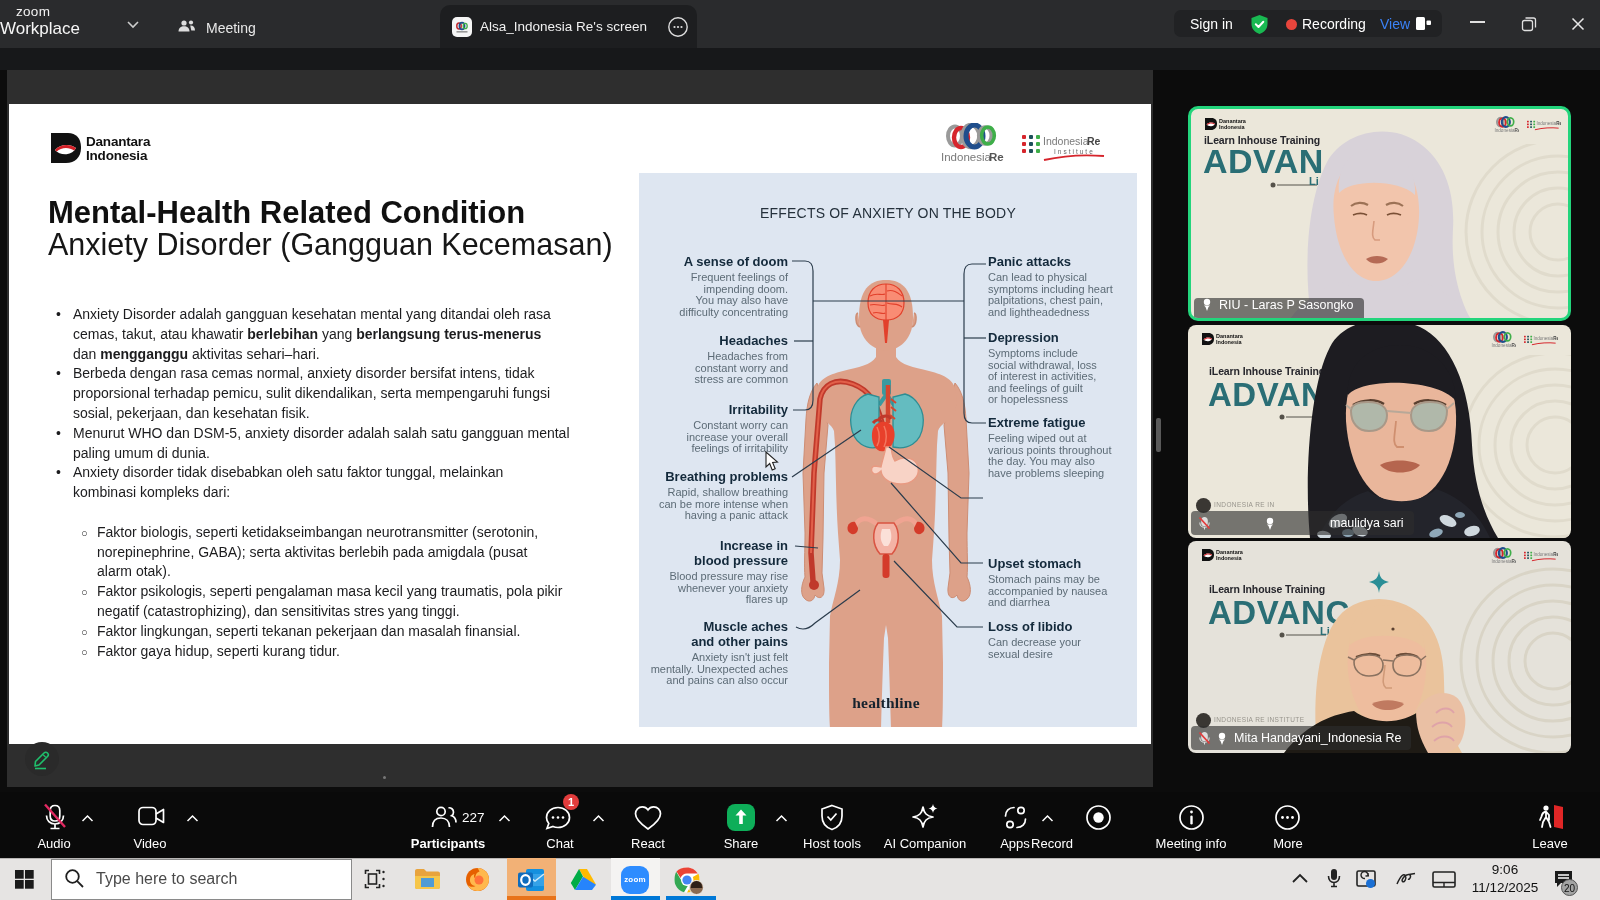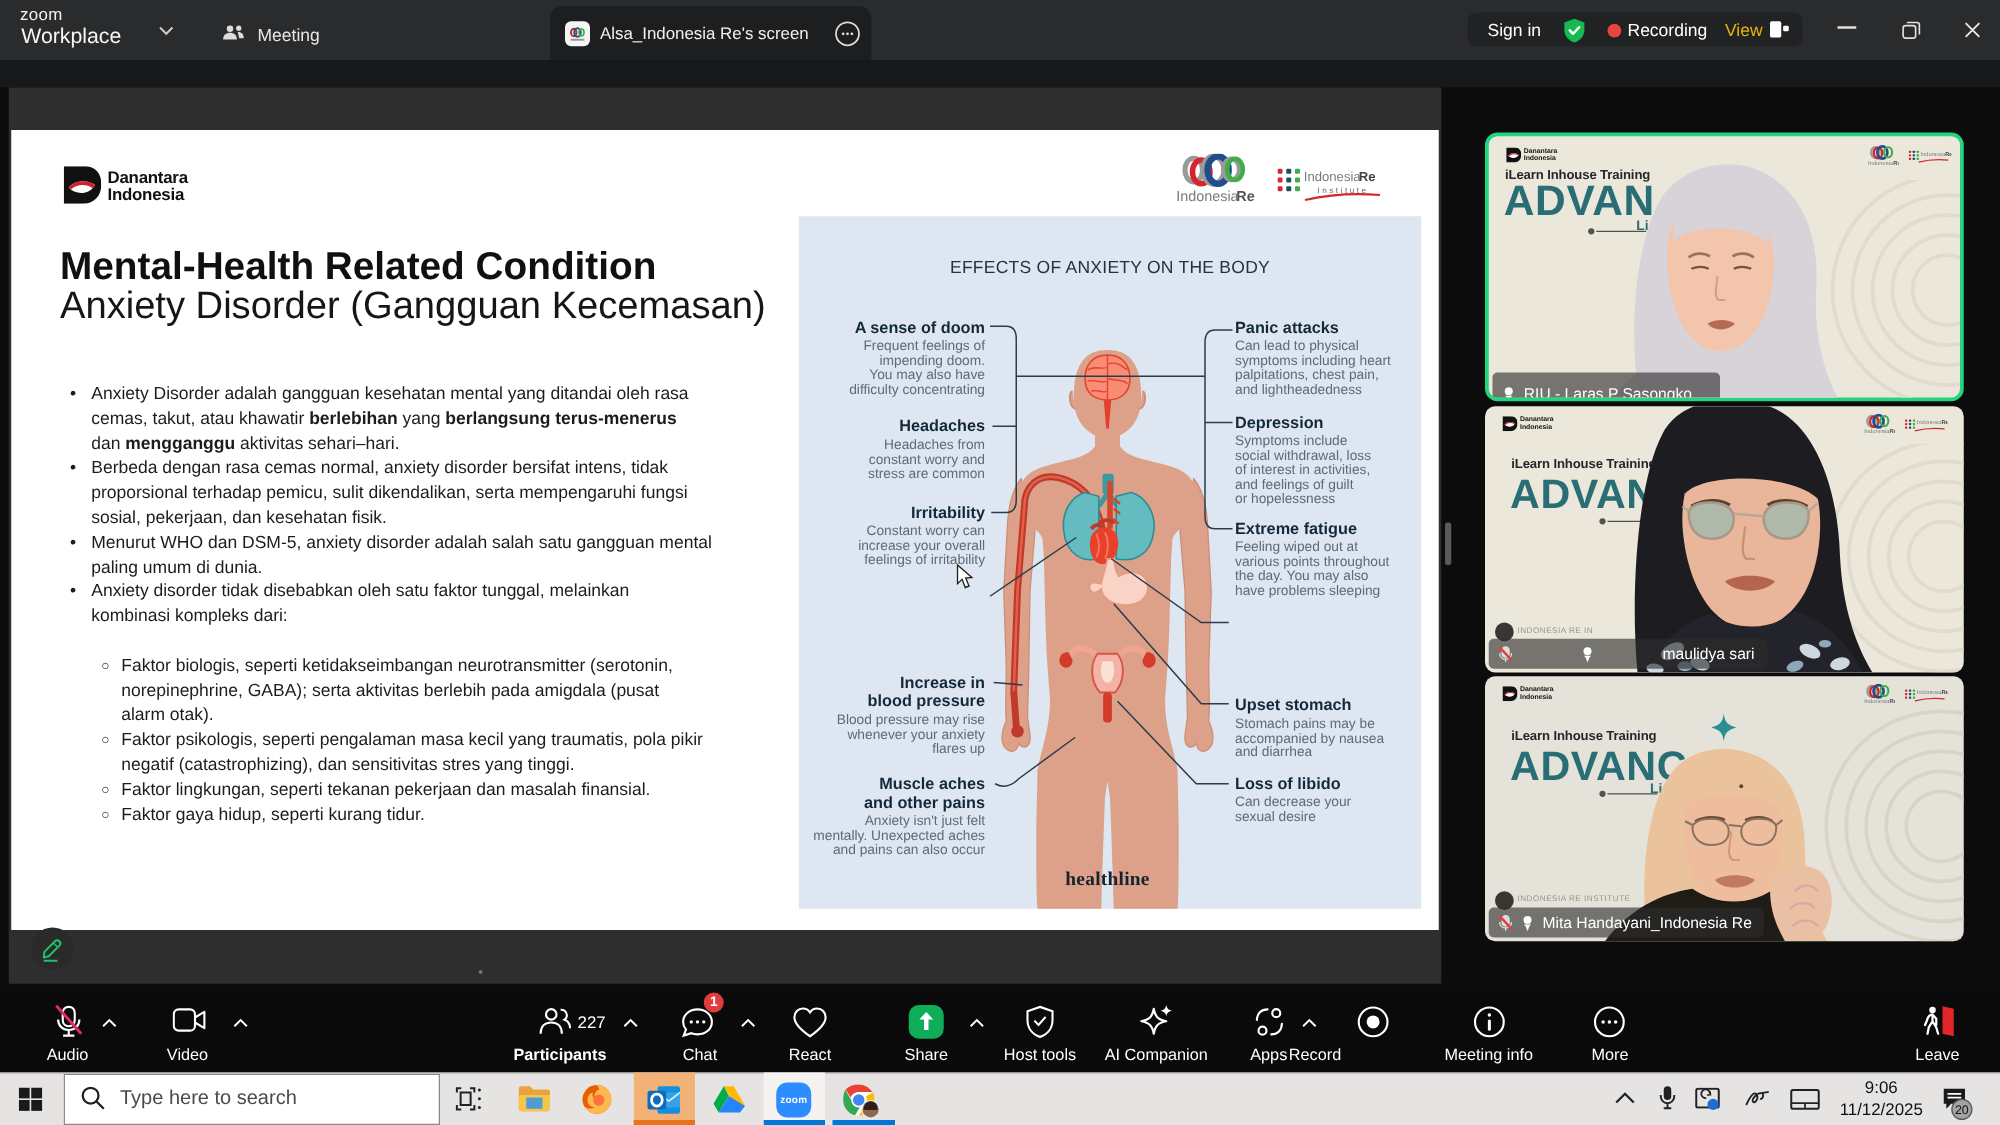--- a/index.html
+++ b/index.html
@@ -7,21 +7,21 @@
   .abs { position:absolute; }
   #stage { position:relative; width:1600px; height:900px; }
 </style>
 </head>
 <body>
 <div id="stage">
 
   <div class="abs" style="left:0;top:0;width:1600px;height:48px;background:#2a2b2d;"></div>
   <div class="abs" style="left:0;top:48px;width:1600px;height:22px;background:#17181a;"></div>
   <div class="abs" style="left:16px;top:4px;color:#f2f2f2;font-size:13.5px;letter-spacing:0.3px;">zoom</div>
-  <div class="abs" style="left:17px;top:19px;color:#f6f6f6;font-size:17px;">Workplace</div>
+  <div class="abs" style="left:0;top:19px;color:#f6f6f6;font-size:17px;">Workplace</div>
   <svg class="abs" style="left:126px;top:20px;" width="14" height="10" viewBox="0 0 14 10">
       <path d="M2 2 L7 7 L12 2" stroke="#ccc" stroke-width="1.6" fill="none"></path>
     </svg>
   <svg class="abs" style="left:177px;top:18px;" width="20" height="16" viewBox="0 0 20 16">
       <circle cx="7" cy="5" r="2.6" fill="#ddd"></circle>
       <path d="M1.5 13.5 C1.5 9.8 4 8.2 7 8.2 C10 8.2 12.5 9.8 12.5 13.5 Z" fill="#ddd"></path>
       <circle cx="14" cy="4.5" r="2.1" fill="#ddd"></circle>
       <path d="M13.2 7.6 C15.8 7.3 18 9 18 12.5 L14.3 12.5" fill="#ddd"></path>
     </svg>
   <div class="abs" style="left:206px;top:20px;color:#e8e8e8;font-size:14px;">Meeting</div>
@@ -43,21 +43,21 @@
     </svg>
 
   <div class="abs" style="left:1174px;top:10px;width:268px;height:27px;background:#212224;border-radius:7px;"></div>
   <div class="abs" style="left:1190px;top:16px;color:#fff;font-size:14px;">Sign in</div>
   <svg class="abs" style="left:1249px;top:14px;" width="21" height="21" viewBox="0 0 21 21">
       <path d="M10.5 1 L18.5 4 V10 C18.5 15 15 18.5 10.5 20 C6 18.5 2.5 15 2.5 10 V4 Z" fill="#19b952"></path>
       <path d="M6.8 10.3 L9.5 13 L14.3 7.8" stroke="#fff" stroke-width="2" fill="none" stroke-linecap="round" stroke-linejoin="round"></path>
     </svg>
   <div class="abs" style="left:1286px;top:19px;width:11px;height:11px;border-radius:50%;background:#e8453c;"></div>
   <div class="abs" style="left:1302px;top:16px;color:#fff;font-size:14px;">Recording</div>
-  <div class="abs" style="left:1380px;top:16px;color:#eab308;font-size:14px;">View</div>
+  <div class="abs" style="left:1380px;top:16px;color:#3b82f6;font-size:14px;">View</div>
   <svg class="abs" style="left:1415px;top:16px;" width="17" height="15" viewBox="0 0 17 15">
       <rect x="1" y="1" width="9" height="13" rx="1.5" fill="#fff"></rect>
       <rect x="11.5" y="4.5" width="4.5" height="4.5" rx="1" fill="#fff"></rect>
     </svg>
 
   <div class="abs" style="left:1470px;top:21px;width:15px;height:2px;background:#e0e0e0;"></div>
   <svg class="abs" style="left:1521px;top:16px;" width="16" height="16" viewBox="0 0 16 16">
       <rect x="1.5" y="4.5" width="10" height="10" rx="2" fill="none" stroke="#e0e0e0" stroke-width="1.3"></rect>
       <path d="M4.5 2 H12.5 C13.6 2 14.5 2.9 14.5 4 H14.5 V11.5" fill="none" stroke="#e0e0e0" stroke-width="1.3"></path>
     </svg>
@@ -199,20 +199,24 @@
     <div style="font-size:11px;color:#5c6b76;line-height:11.5px;margin-top:3px;">Frequent feelings of<br>impending doom.<br>You may also have<br>difficulty concentrating</div>
   </div>
   <div class="abs" style="left:648px;top:333px;width:140px;text-align:right;">
     <div style="font-size:13px;font-weight:bold;color:#13293b;line-height:15px;">Headaches</div>
     <div style="font-size:11px;color:#5c6b76;line-height:11.5px;margin-top:3px;">Headaches from<br>constant worry and<br>stress are common</div>
   </div>
   <div class="abs" style="left:648px;top:402px;width:140px;text-align:right;">
     <div style="font-size:13px;font-weight:bold;color:#13293b;line-height:15px;">Irritability</div>
     <div style="font-size:11px;color:#5c6b76;line-height:11.5px;margin-top:3px;">Constant worry can<br>increase your overall<br>feelings of irritability</div>
   </div>
+  <div class="abs" style="left:640px;top:469px;width:148px;text-align:right;">
+    <div style="font-size:13px;font-weight:bold;color:#13293b;line-height:15px;">Breathing problems</div>
+    <div style="font-size:11px;color:#5c6b76;line-height:11.5px;margin-top:3px;">Rapid, shallow breathing<br>can be more intense when<br>having a panic attack</div>
+  </div>
   <div class="abs" style="left:648px;top:538px;width:140px;text-align:right;">
     <div style="font-size:13px;font-weight:bold;color:#13293b;line-height:15px;">Increase in<br>blood pressure</div>
     <div style="font-size:11px;color:#5c6b76;line-height:11.5px;margin-top:3px;">Blood pressure may rise<br>whenever your anxiety<br>flares up</div>
   </div>
   <div class="abs" style="left:640px;top:619px;width:148px;text-align:right;">
     <div style="font-size:13px;font-weight:bold;color:#13293b;line-height:15px;">Muscle aches<br>and other pains</div>
     <div style="font-size:11px;color:#5c6b76;line-height:11.5px;margin-top:3px;">Anxiety isn't just felt<br>mentally. Unexpected aches<br>and pains can also occur</div>
   </div>
 
   <div class="abs" style="left:988px;top:254px;width:150px;">
@@ -292,21 +296,21 @@
       <path d="M121 215 C112 160 116 92 136 53 C152 23 198 12 228 34 C254 52 264 84 262 120 C260 156 266 186 282 215 Z" fill="#d8d2d9"></path>
       <path d="M143 108 C139 72 156 44 184 44 C212 44 230 70 228 108 C226 146 208 172 185 172 C162 172 146 144 143 108 Z" fill="#f2c5ac"></path>
       <path d="M148 84 C160 70 208 70 224 86 C226 64 212 40 184 40 C156 40 146 62 148 84 Z" fill="#d8d2d9"></path>
       <path d="M160 97 C165 93 172 93 177 96 M195 96 C200 93 207 93 212 97" stroke="#9c7256" stroke-width="2.2" fill="none"></path>
       <path d="M162 106 C167 104 172 104 176 106 M196 106 C200 104 205 104 210 106" stroke="#7a5036" stroke-width="1.8" fill="none"></path>
       <path d="M183 112 C182 122 180 128 184 131 L189 131" stroke="#d79b7e" stroke-width="1.6" fill="none"></path>
       <path d="M175 150 C181 146 191 146 197 150 C191 156 180 156 175 150 Z" fill="#b56a55"></path>
       <path d="M150 172 C165 185 205 185 225 170 C252 180 272 195 283 215 L96 215 C106 196 130 180 150 172 Z" fill="#d8d2d9"></path>
     </svg>
 
-    <div class="abs" style="left:3px;top:189px;height:24px;background:rgba(45,45,45,0.62);border-radius:4px;display:flex;align-items:flex-end;padding:0 22px 0 7px;">
+    <div class="abs" style="left:3px;top:189px;height:24px;background:rgba(45,45,45,0.62);border-radius:4px;display:flex;align-items:flex-start;padding:0 10px 0 7px;">
       <svg width="12" height="13" viewBox="0 0 12 13">
           <circle cx="6" cy="4" r="3.2" fill="#fff"></circle>
           <path d="M3 7.5 L9 7.5 L7.5 9 L6 13 L4.5 9 Z" fill="#fff"></path>
         </svg>
       <span style="color:#fff;font-size:12.5px;margin-left:6px;">RIU - Laras P Sasongko</span>
     </div>
   </div>
 
   <div class="abs" style="left:1188px;top:325px;width:383px;height:213px;background:#ebe7da;border-radius:8px;overflow:hidden;">
     <svg class="abs" style="left:255px;top:30px;" width="128" height="183" viewBox="0 0 128 183">

